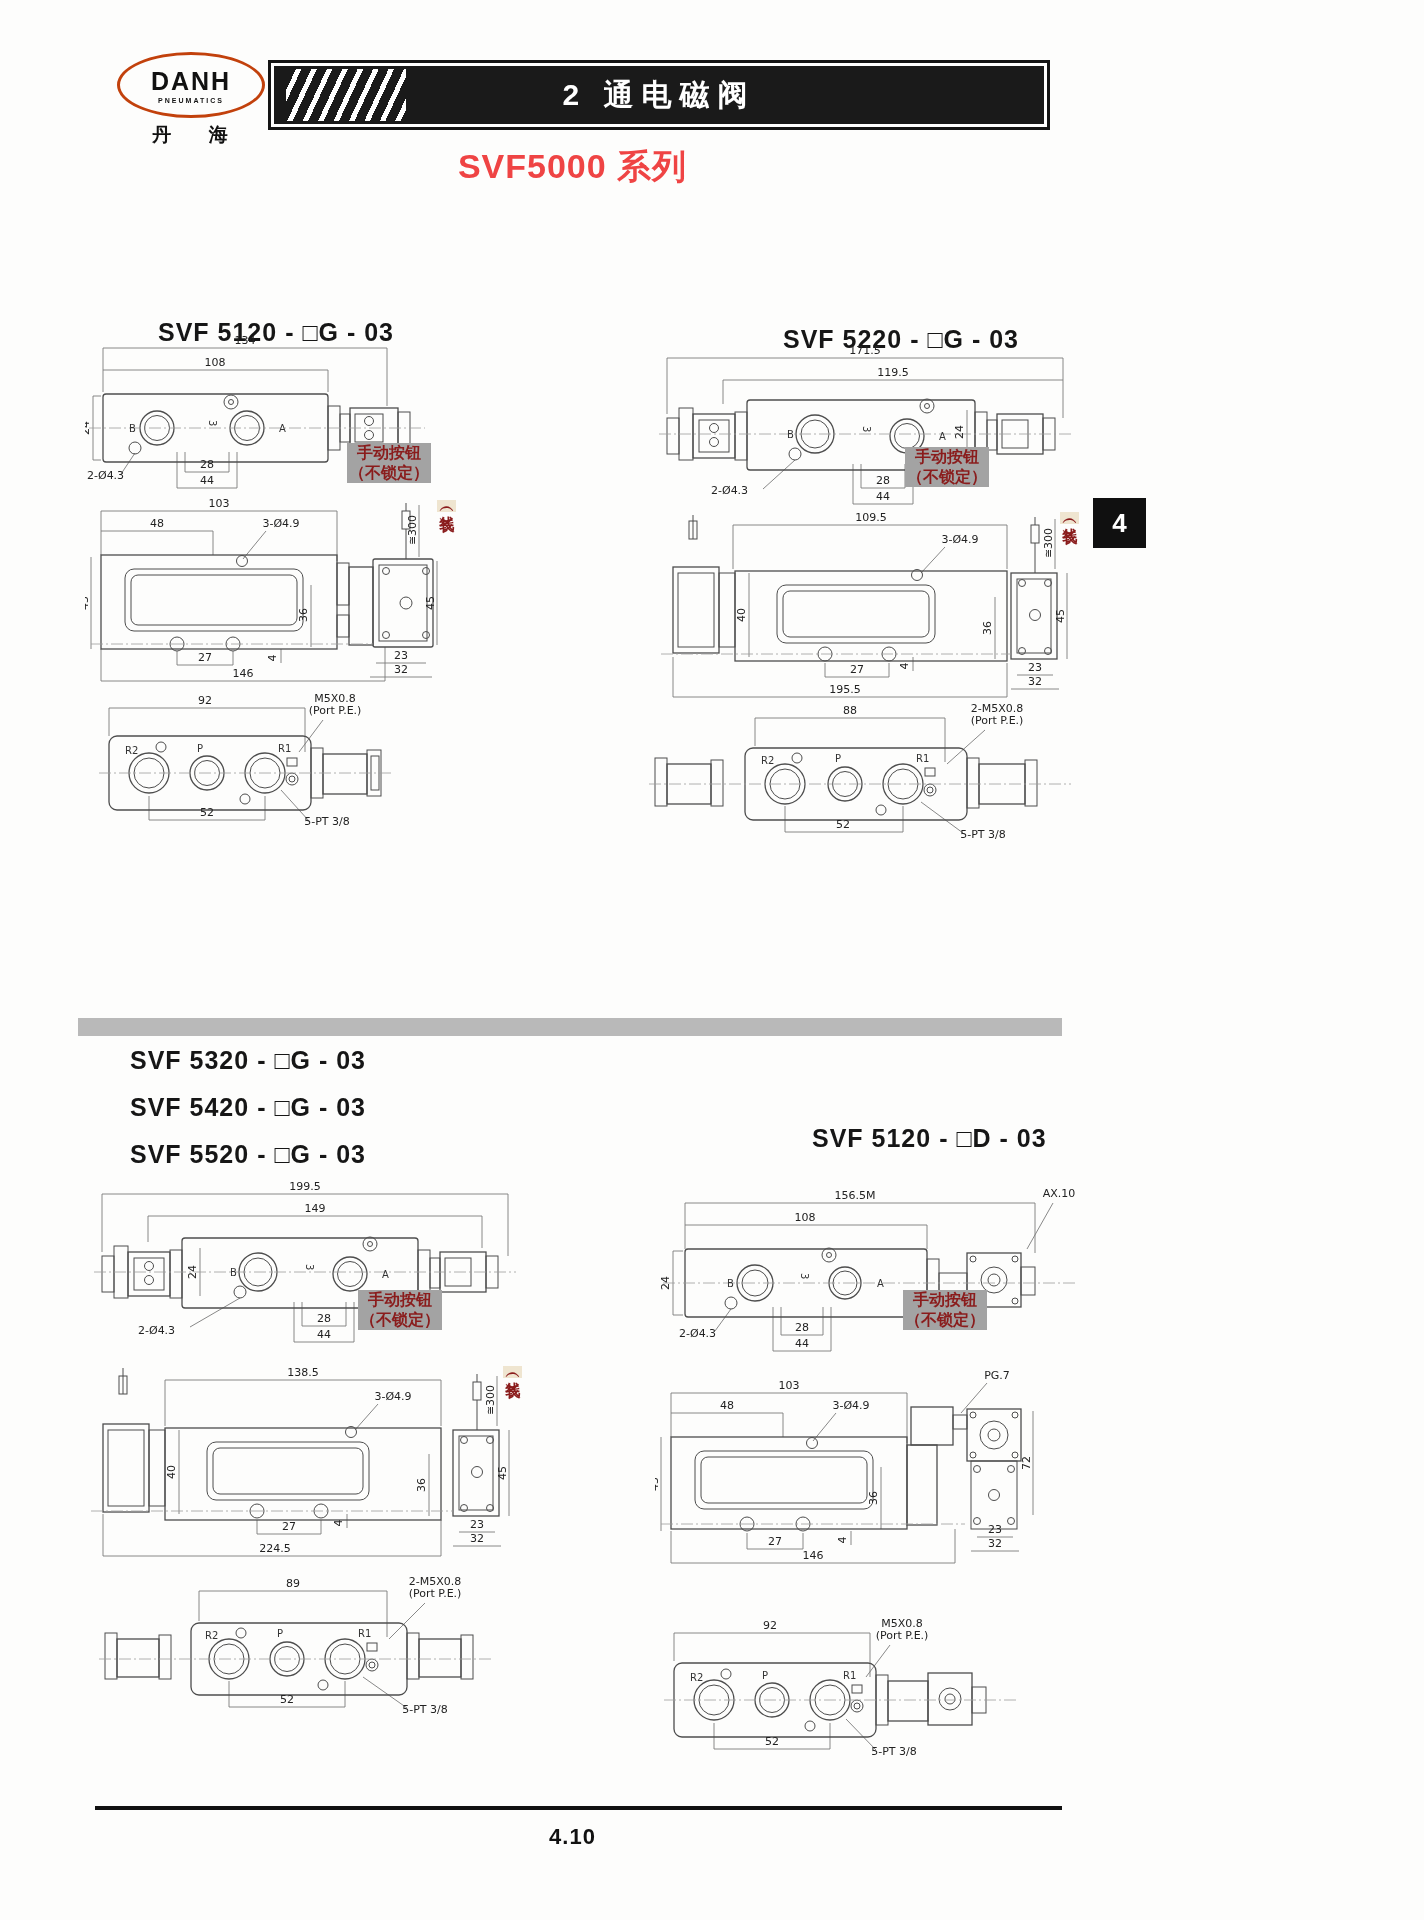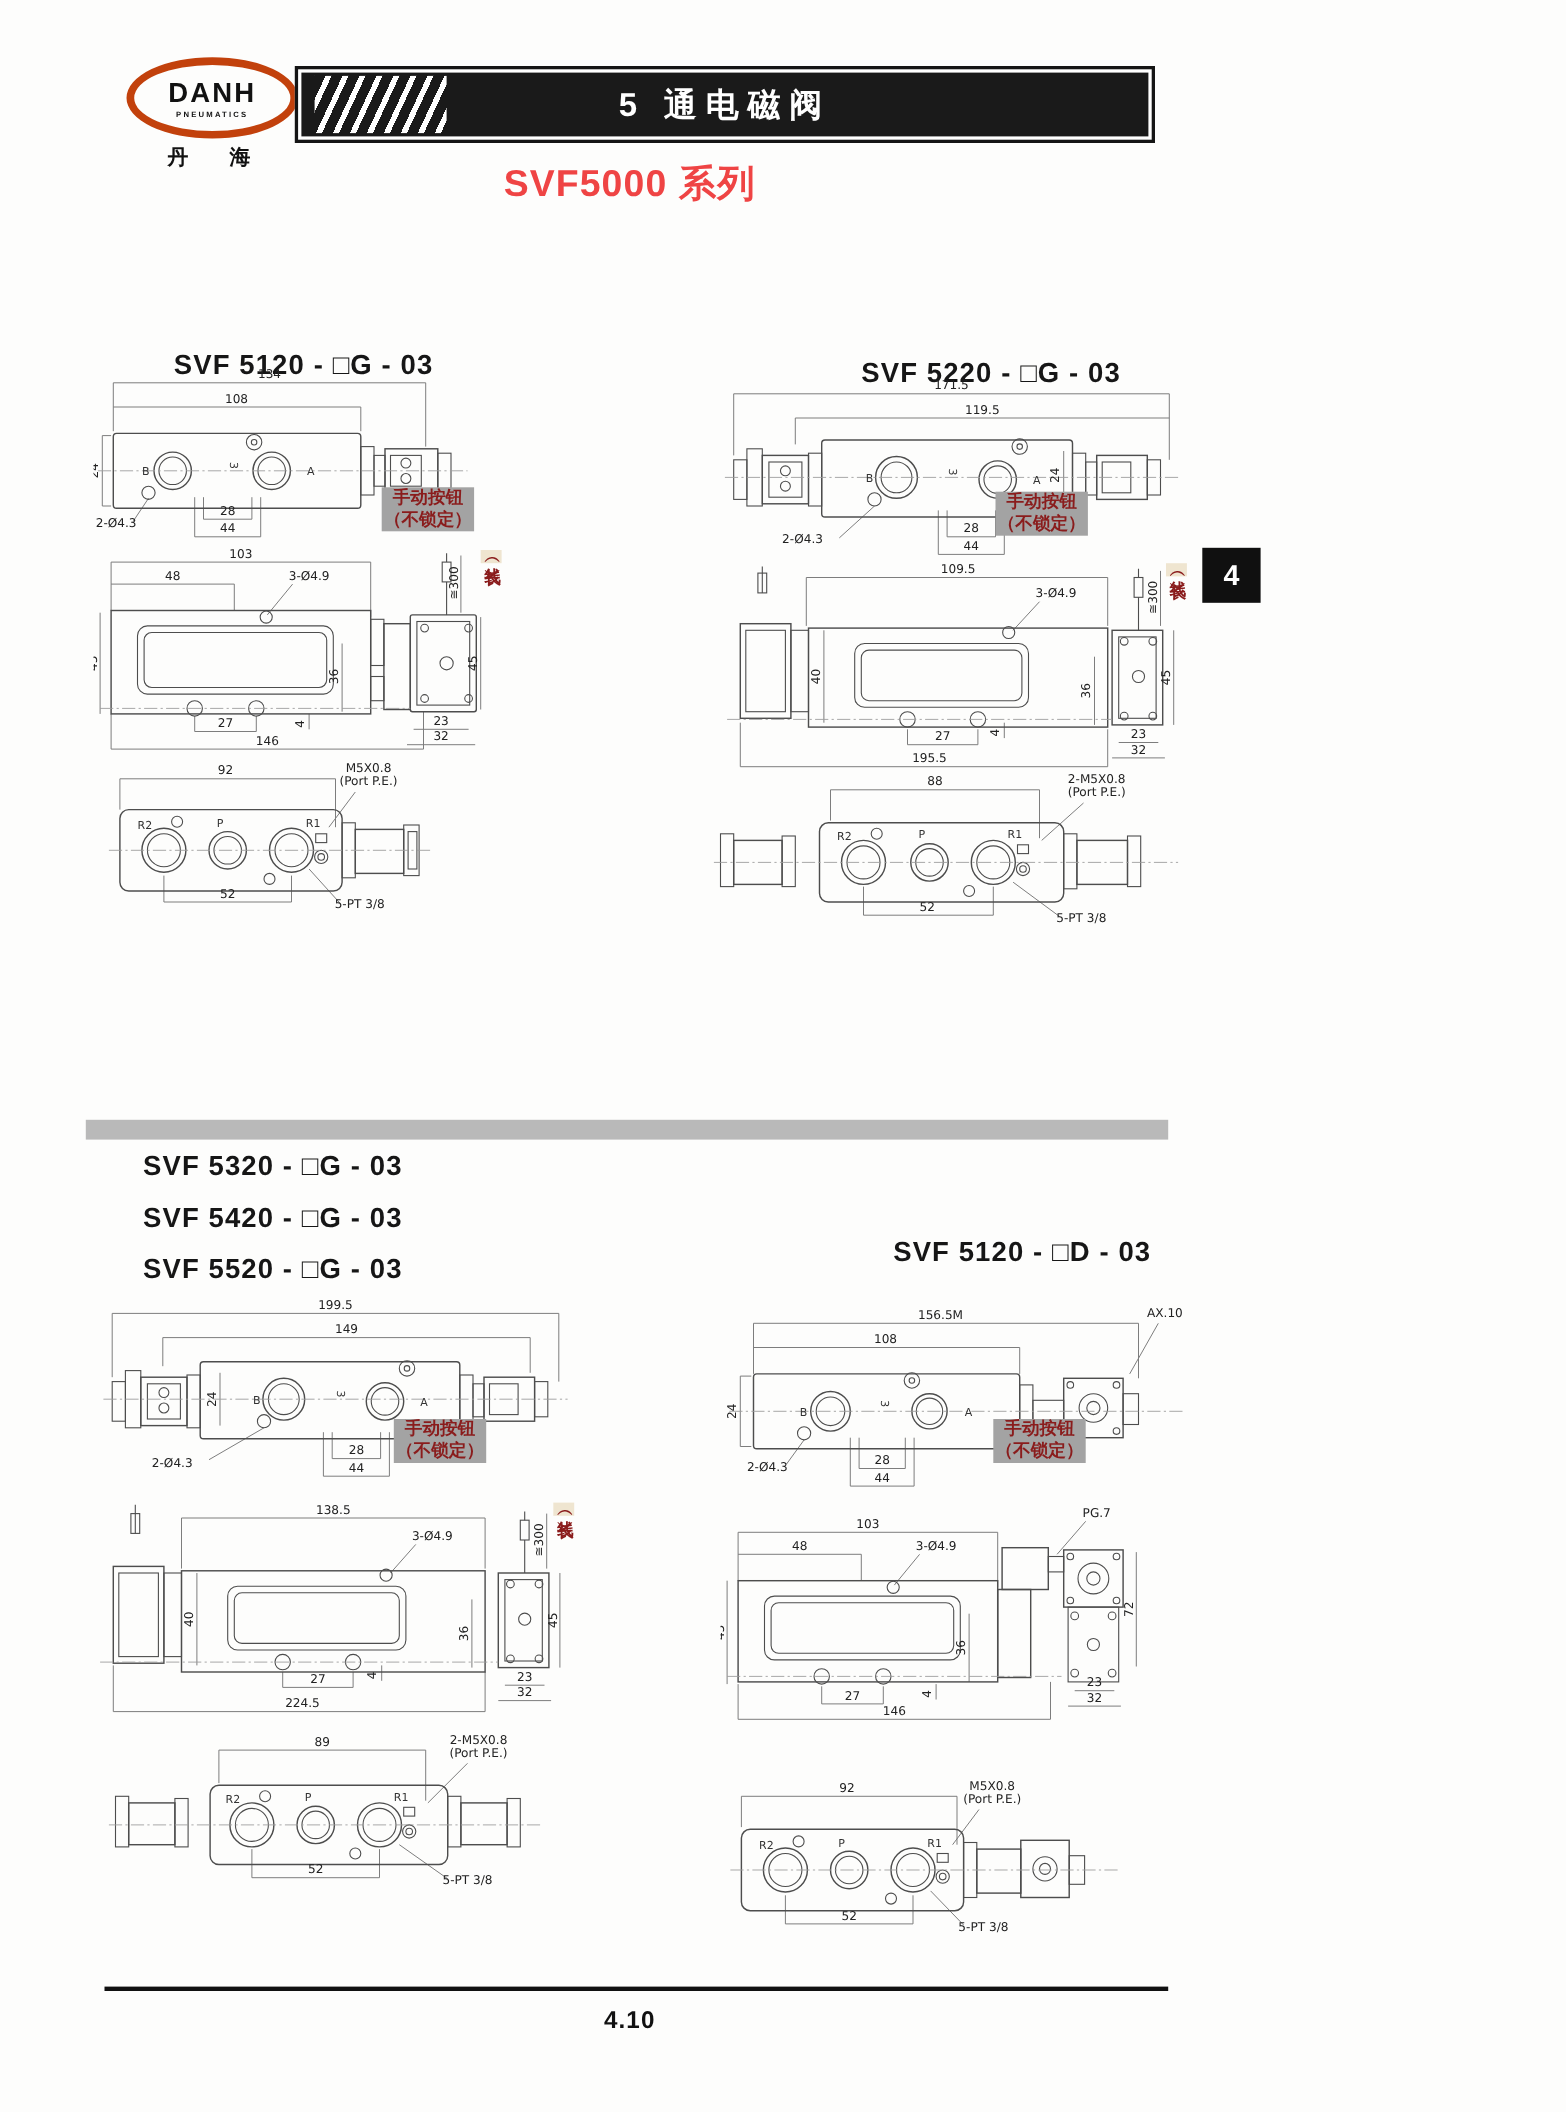--- a/index.html
+++ b/index.html
@@ -1,21 +1,21 @@
 <!DOCTYPE html>
 <html><head>
 <meta charset="utf-8">
 <style>
   html,body{margin:0;padding:0;background:#e8e8e8;}
   .page{position:relative;width:1424px;height:1920px;background:#fdfdfc;margin:0 auto;
         font-family:"Liberation Sans",sans-serif;overflow:hidden;}
   .abs{position:absolute;}
   
   .logo{left:115px;top:52px;width:152px;text-align:center;}
-  .logo-ellipse{width:142px;height:60px;border:7px solid #c2410c;border-radius:50%;
+  .logo-ellipse{width:142px;height:60px;border:3px solid #c2410c;border-radius:50%;
         display:flex;flex-direction:column;align-items:center;justify-content:center;margin:0 auto;}
   .logo-main{font-weight:900;font-size:25px;letter-spacing:2px;color:#111;}
   .logo-sub{font-size:7px;font-weight:bold;letter-spacing:2px;color:#111;margin-top:1px;}
   .logo-cn{font-size:19px;font-weight:bold;letter-spacing:16px;color:#111;margin-top:4px;padding-left:14px;}
   .banner{left:268px;top:60px;width:770px;height:58px;border:3px solid #151515;background:#fff;padding:3px;box-sizing:content-box;}
   .banner-inner{position:relative;width:100%;height:100%;background:#1a1a1a;display:flex;align-items:center;justify-content:center;}
   .banner-stripes{position:absolute;left:12px;top:3px;bottom:3px;width:120px;
         background:repeating-linear-gradient(115deg,#1a1a1a 0 9px,#fff 9px 14px);}
   .banner-title{color:#fff;font-size:30px;font-weight:bold;letter-spacing:8px;z-index:1;}
   .page-title{left:80px;top:144px;width:985px;text-align:center;font-size:34px;font-weight:bold;color:#ef4444;letter-spacing:1px;}
@@ -48,21 +48,21 @@
     <div class="logo-ellipse">
       <div class="logo-main">DANH</div>
       <div class="logo-sub">PNEUMATICS</div>
     </div>
     <div class="logo-cn">丹 海</div>
   </div>
 
   <div class="abs banner">
     <div class="banner-inner">
       <div class="banner-stripes"></div>
-      <div class="banner-title">5 通电磁阀</div>
+      <div class="banner-title">2 通电磁阀</div>
     </div>
   </div>
 
   <div class="abs page-title">SVF5000 系列</div>
 
   <div class="abs side-tab">4</div>
 
   <div class="abs fig-title" style="left:158px;top:318px">SVF 5120 - □G - 03</div>
 
   <svg class="abs" style="left:85px;top:332px" width="345" height="158" viewBox="0 0 345 158">

